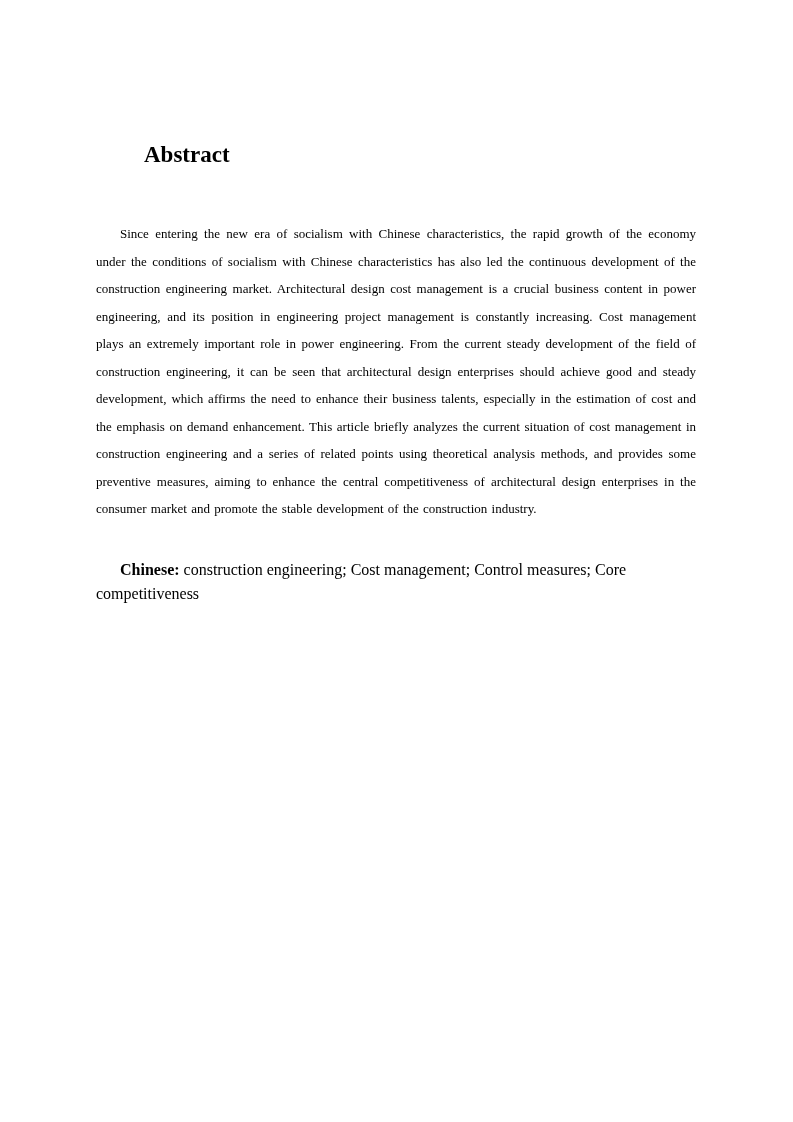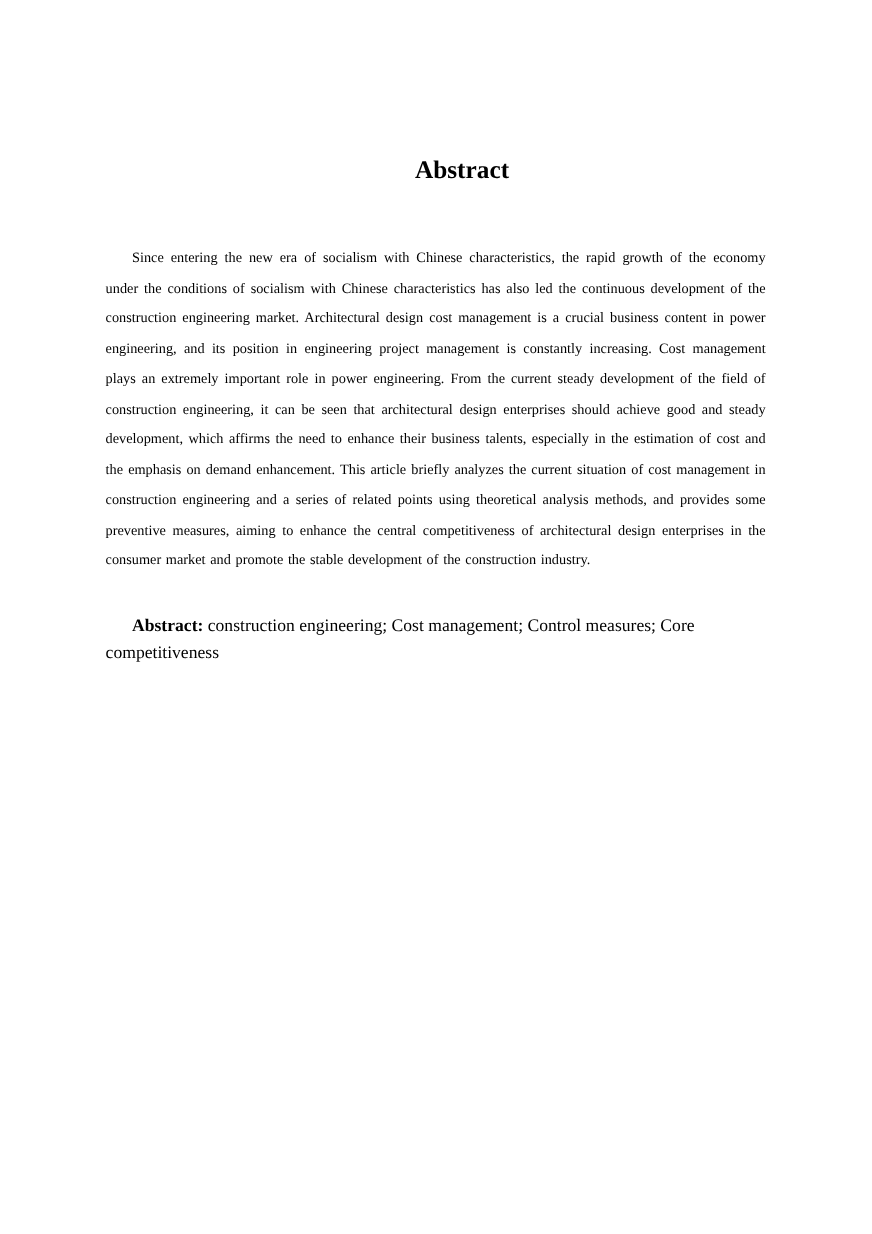--- a/index.html
+++ b/index.html
@@ -18,21 +18,20 @@
     overflow: hidden;
     box-sizing: border-box;
     padding: 0 97px 0 96px;
   }
   .doc-title {
     margin: 0;
     margin-top: 140px;
     font-size: 23px;
     line-height: 30px;
     font-weight: bold;
-    text-align: center;
     
     text-indent: 48px;
   }
   .abstract-body {
     margin: 0;
     margin-top: 50px;
     font-size: 13px;
     line-height: 27.5px;
     text-align: justify;
     text-indent: 24px;
@@ -52,15 +51,15 @@
 </style>
 </head>
 <body>
 
 <div class="page">
 
   <h1 class="doc-title">Abstract</h1>
 
   <p class="abstract-body">Since entering the new era of socialism with Chinese characteristics, the rapid growth of the economy under the conditions of socialism with Chinese characteristics has also led the continuous development of the construction engineering market. Architectural design cost management is a crucial business content in power engineering, and its position in engineering project management is constantly increasing. Cost management plays an extremely important role in power engineering. From the current steady development of the field of construction engineering, it can be seen that architectural design enterprises should achieve good and steady development, which affirms the need to enhance their business talents, especially in the estimation of cost and the emphasis on demand enhancement. This article briefly analyzes the current situation of cost management in construction engineering and a series of related points using theoretical analysis methods, and provides some preventive measures, aiming to enhance the central competitiveness of architectural design enterprises in the consumer market and promote the stable development of the construction industry.</p>
 
-  <p class="keywords-line"><span class="keywords-label">Abstract:</span><span> construction engineering; Cost management; Control measures; Core competitiveness</span></p>
+  <p class="keywords-line"><span class="keywords-label">Chinese:</span><span> construction engineering; Cost management; Control measures; Core competitiveness</span></p>
 
 </div>
 
 </body></html>

